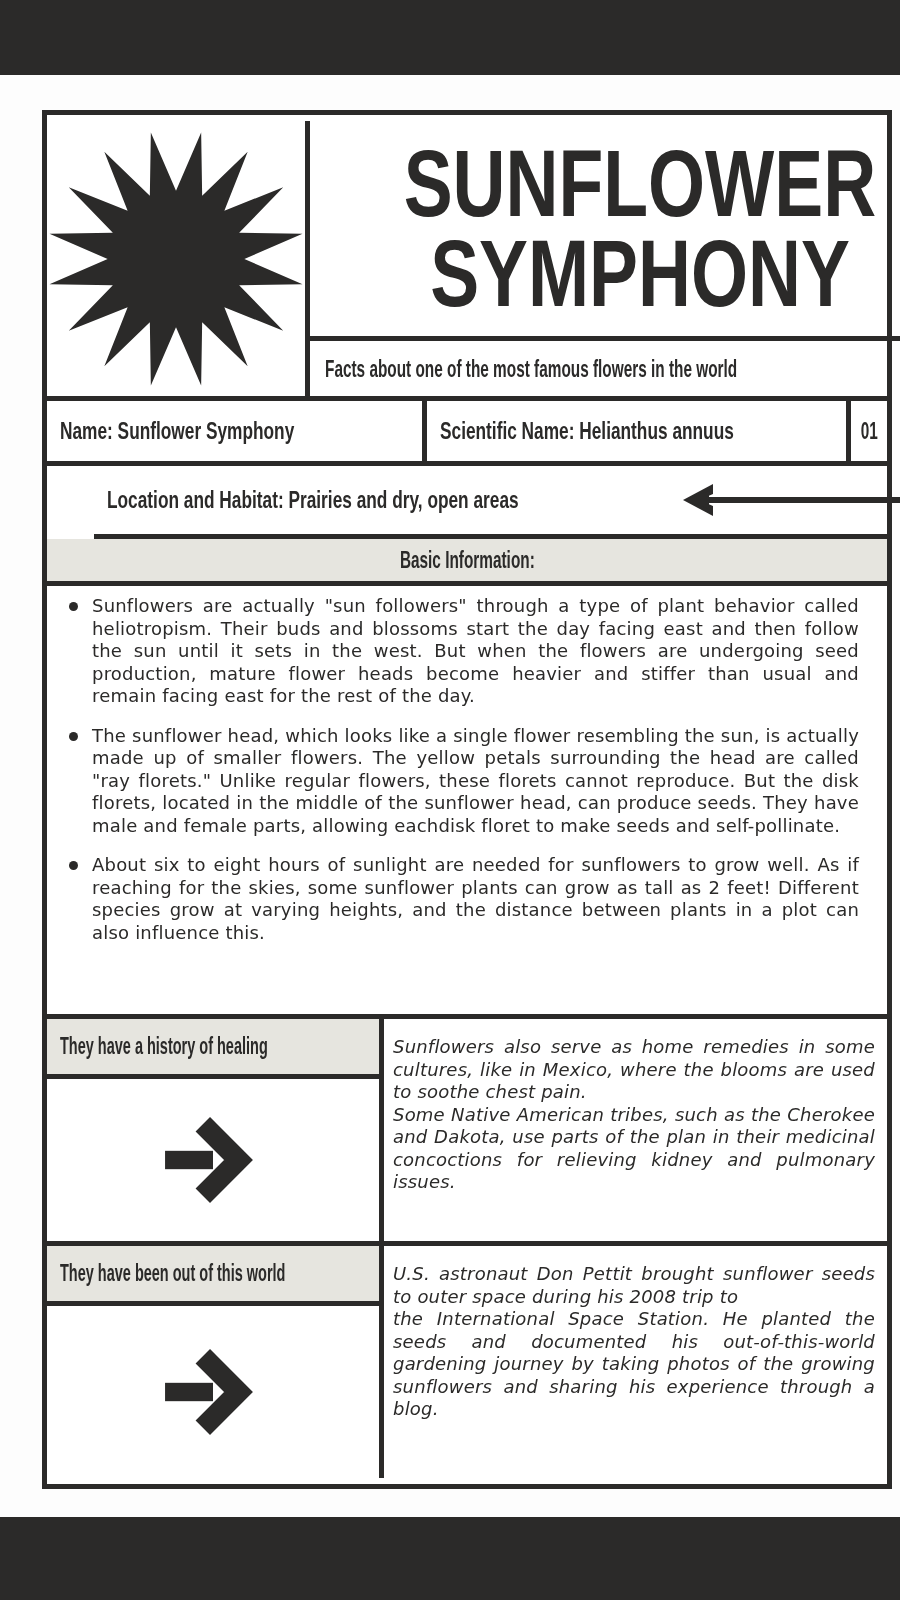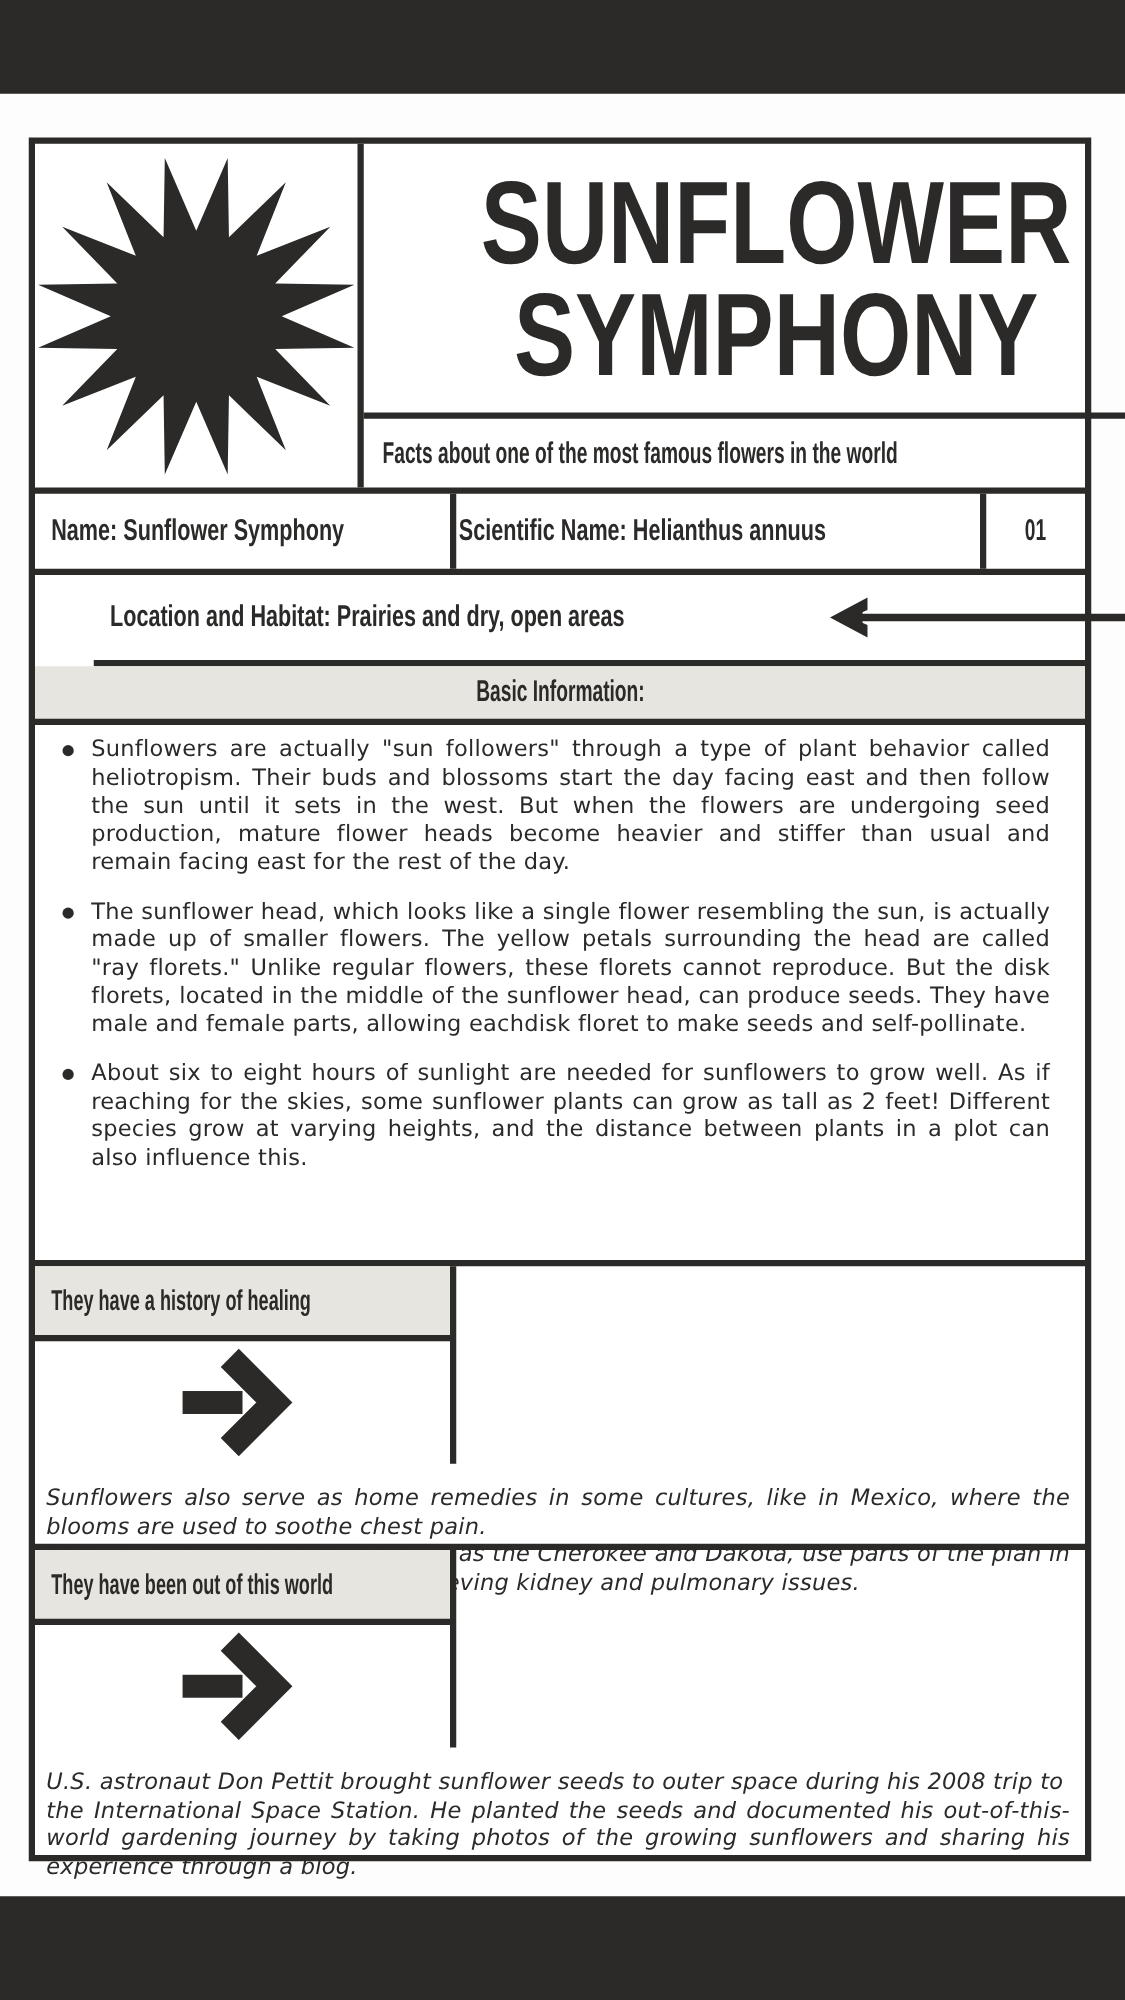--- a/index.html
+++ b/index.html
@@ -15,26 +15,27 @@
     height: 1600px;
     background: #fdfdfd;
     overflow: hidden;
   }
   .bar { position: absolute; left: 0; width: 900px; background: #2b2a29; }
   .bar.top { top: 0; height: 75px; }
   .bar.bottom { top: 1517px; height: 83px; }
 
   .frame {
     position: absolute;
-    left: 23px; top: 110px;
+    left: 42px; top: 110px;
     width: 850px; height: 1379px;
     border: 5px solid #2b2a29;
     background: #ffffff;
     display: flex;
     flex-direction: column;
+    justify-content: center;
   }
   .row { border-bottom: 5px solid #2b2a29; display: flex; }
   .row.last { border-bottom: none; border-radius: 20px; }
 
   
   .header-row { height: 280px; }
   .star-cell {
     width: 337px; border-right: 5px solid #2b2a29;
     display: flex; align-items: center; justify-content: center;
   }
@@ -55,22 +56,22 @@
   .cond {
     display: inline-block; font-weight: bold; white-space: nowrap;
     font-size: 24px; color: #2b2a29;
     transform: scaleX(0.72); transform-origin: left center;
   }
   .cond.narrow { transform: scaleX(0.64); }
   .cond.centered { transform-origin: center center; }
 
   
   .name-row { height: 65px; align-items: stretch; }
-  .name-cell { width: 337px; border-right: 5px solid #2b2a29; display: flex; align-items: center; padding-left: 13px; }
-  .sci-cell  { width: 424px; border-right: 5px solid #2b2a29; display: flex; align-items: center; padding-left: 2px; }
+  .name-cell { width: 380px; border-right: 5px solid #2b2a29; display: flex; align-items: center; padding-left: 13px; }
+  .sci-cell  { width: 424px; border-right: 5px solid #2b2a29; display: flex; align-items: center; padding-left: 13px; }
   .num-cell  { flex: 1; display: flex; align-items: center; justify-content: center; }
 
   .loc-row { height: 73px; align-items: center; padding-left: 13px; margin-left: 47px; }
   .loc-arrow { margin-left: auto; margin-right: 15px; flex: 0 0 auto; }
 
   .basic-row { height: 47px; background: #e6e5df; align-items: center; justify-content: center; }
 
   
   .bullets-row { height: 433px; flex-direction: column; padding: 9px 28px 0 14px; }
   .bullet { display: flex; margin-bottom: 17px; }
@@ -79,21 +80,21 @@
     background: #2b2a29; margin: 7px 14px 0 8px;
   }
   .body-text {
     font-family: "DejaVu Sans", sans-serif;
     font-size: 18px; line-height: 1.25; letter-spacing: 0.2px;
     text-align: justify; color: #2b2a29;
     white-space: pre-line;
   }
 
   
-  .section-row { height: 227px; flex-direction: column; }
+  .section-row { height: 227px; }
   .section-row.last { height: 232px; }
   .left-col { width: 337px; border-right: 5px solid #2b2a29; display: flex; flex-direction: column; }
   .sec-head {
     height: 60px; background: #e6e5df; border-bottom: 5px solid #2b2a29;
     display: flex; align-items: center; padding-left: 13px; flex: 0 0 auto;
   }
   .sec-head .cond { font-size: 23px; transform: scaleX(0.63); }
   .arrow-box { flex: 1; display: flex; align-items: center; justify-content: center; }
   .right-col { flex: 1; }
   .right-col .body-text { padding: 17px 12px 0 9px; font-style: italic; }

